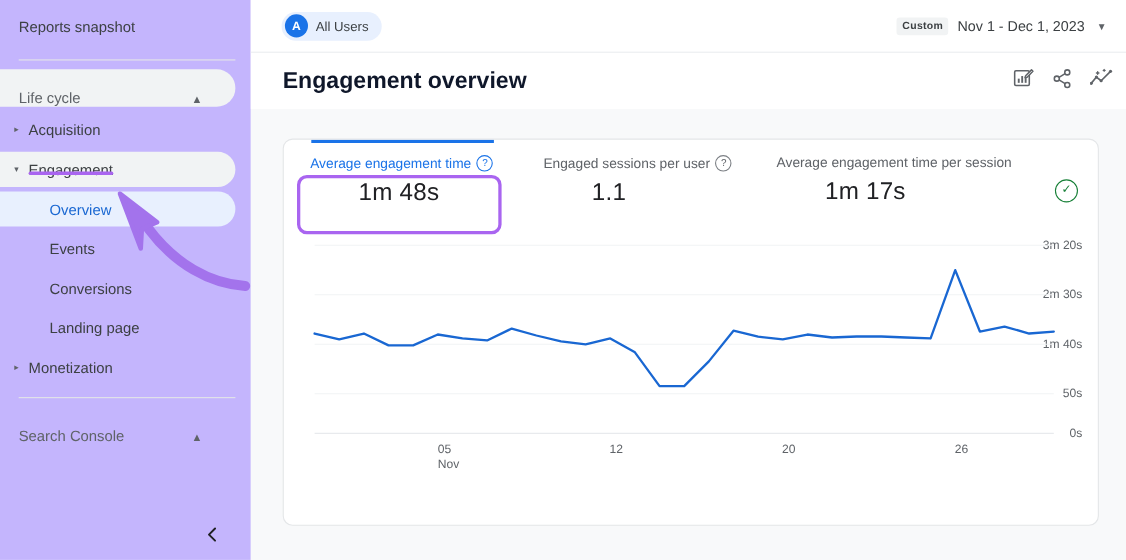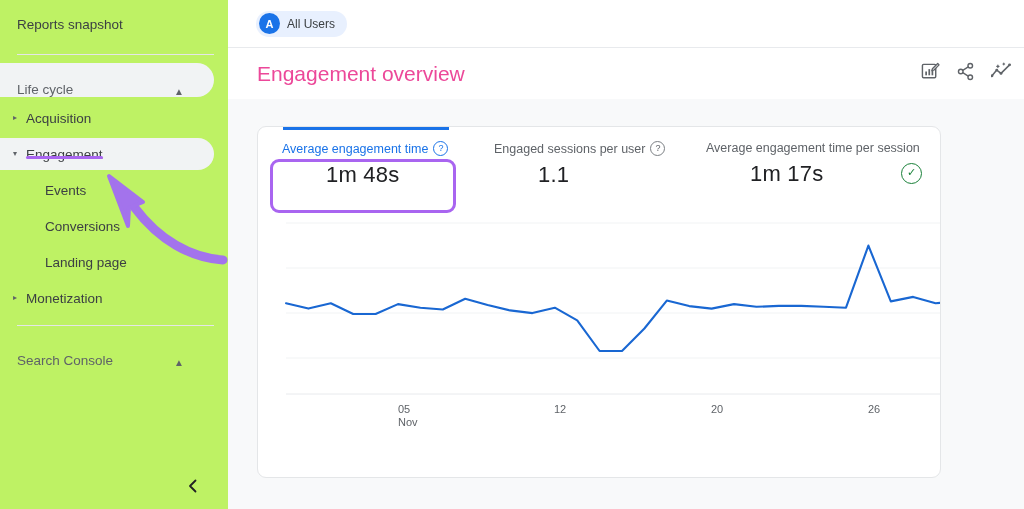--- a/index.html
+++ b/index.html
@@ -13,21 +13,21 @@
   #root {
     position: relative;
     width: 1024px; height: 509px;
     background: #ffffff;
   }
 
   
   #sidebar {
     position: absolute; left: 0; top: 0;
     width: 228px; height: 509px;
-    background: #bef264;
+    background: #c4b5fd;
     overflow: hidden;
   }
   .nav-item {
     position: relative;
     height: 32px;
     display: flex; align-items: center;
     border-radius: 0 16px 16px 0;
     margin-right: 14px;
     font-size: 13.5px;
     color: #3c4043;
@@ -137,33 +137,33 @@
   .daterange .dr-caret { margin-left: 11px; font-size: 9px; color: #5f6368; }
 
   #titlerow {
     position: relative;
     height: 51px;
     background: #ffffff;
     display: flex; align-items: center;
   }
   #page-title {
     margin-left: 29px;
-    font-size: 21px; color: #ec4899; font-weight: normal;
+    font-size: 21px; color: #0f172a; font-weight: bold;
   }
   .title-icons {
     position: absolute; right: 12px; top: 0; height: 51px;
     display: flex; align-items: center; gap: 16px;
   }
   .title-icons .ico { cursor: pointer; display: block; }
 
   
   #card {
     position: absolute;
     left: 29px; top: 126px;
-    width: 684px; height: 352px;
+    width: 742px; height: 352px;
     background: #ffffff;
     border: 1px solid #e4e6e8;
     border-radius: 9px;
     box-sizing: border-box;
     overflow: hidden;
   }
   .tab-indicator {
     position: absolute;
     left: 25px; top: 0;
     width: 166px; height: 3px;
@@ -254,20 +254,23 @@
     </div>
 
     <div class="nav-item nav-group selected-parent" style="margin-top:4px;">
       <span class="nav-arrow">▾</span>
       <span class="label">
         <span>Engagement</span>
         <span class="underline-annot"></span>
       </span>
     </div>
 
+    <div class="nav-item nav-child selected-child" style="margin-top:4px;">
+      <span class="label">Overview</span>
+    </div>
     <div class="nav-item nav-child" style="margin-top:4px;">
       <span class="label">Events</span>
     </div>
     <div class="nav-item nav-child" style="margin-top:4px;">
       <span class="label">Conversions</span>
     </div>
     <div class="nav-item nav-child" style="margin-top:4px;">
       <span class="label">Landing page</span>
     </div>
 
@@ -296,20 +299,25 @@
       </svg>
     </div>
   </div>
 
   <div id="main">
 
     <div id="topbar">
       <div class="chip-allusers">
         <div class="avatar">A</div>
         <span class="txt">All Users</span>
+      </div>
+      <div class="daterange">
+        <span class="custom-badge">Custom</span>
+        <span class="dr-txt">Nov 1 - Dec 1, 2023</span>
+        <span class="dr-caret">▼</span>
       </div>
     </div>
 
     <div id="titlerow">
       <div id="page-title">Engagement overview</div>
       <div class="title-icons">
         <span class="ico">
           <svg width="19" height="19" viewBox="0 0 20 20">
             <rect x="1.5" y="2.5" width="14" height="14" rx="1.2" fill="none" stroke="#5f6368" stroke-width="1.5"></rect>
             <rect x="4.5" y="10" width="1.8" height="4" fill="#5f6368"></rect>

